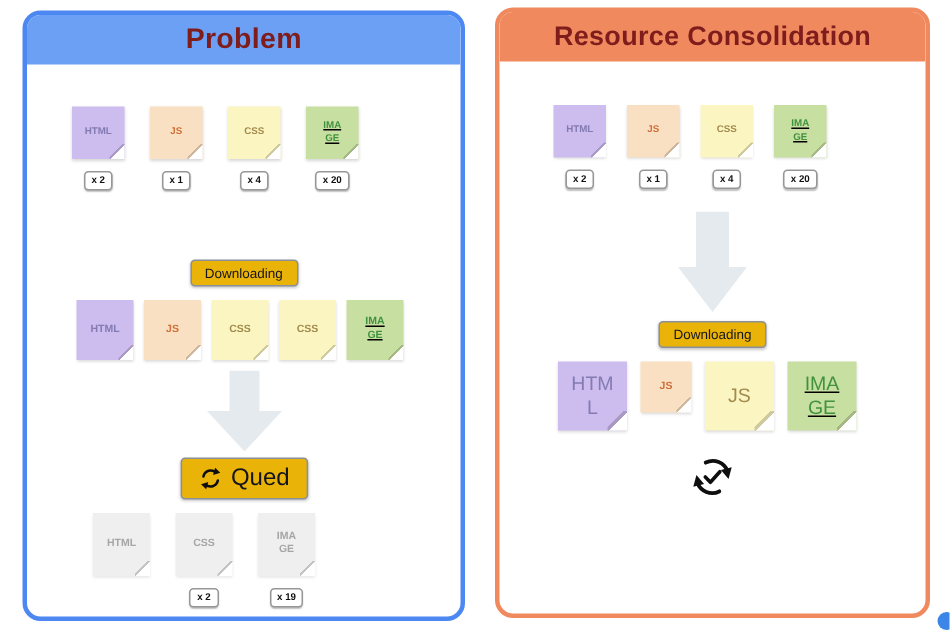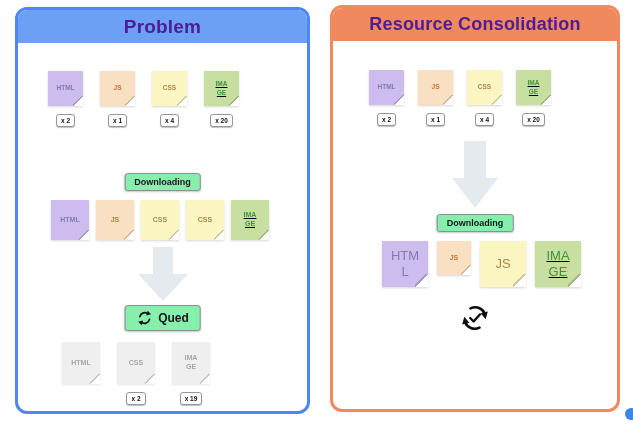--- a/index.html
+++ b/index.html
@@ -4,21 +4,21 @@
 <style>
   html,body{margin:0;padding:0;}
   body{
     width:633px;height:424px;position:relative;overflow:hidden;
     background:#ffffff;font-family:"Liberation Sans",sans-serif;
   }
   .panel{position:absolute;background:#fff;border-radius:12px;overflow:hidden;}
   .p-left{left:15px;top:7px;width:289px;height:401px;border:3px solid var(--panel-blue-border,#4d87f1);}
   .p-right{left:330px;top:5px;width:284px;height:401px;border:3px solid var(--panel-orange,#f0895e);}
   .panel-header{height:33px;display:flex;align-items:center;justify-content:center;
-    color:#4c1d95;font-weight:700;font-size:19px;letter-spacing:.2px;}
+    color:#7f1d1d;font-weight:700;font-size:19px;letter-spacing:.2px;}
   .p-left  .panel-header{background:var(--panel-blue-header,#6ba0f4);}
   .p-right .panel-header{background:var(--panel-orange,#f0895e);font-size:18px;align-items:center;}
 
   .notes-row{position:absolute;display:flex;align-items:flex-start;}
   .note-col{display:flex;flex-direction:column;align-items:center;gap:8px;}
   .note{position:relative;display:flex;align-items:center;justify-content:center;
     text-align:center;box-shadow:0 1px 2px rgba(0,0,0,.16);}
   .note::after{content:"";position:absolute;right:0;bottom:0;width:10px;height:10px;
     background:linear-gradient(315deg,#fff 0 47%,rgba(0,0,0,.18) 47% 58%,transparent 58%);}
   .note.large::after{width:13px;height:13px;}
@@ -36,36 +36,36 @@
   .note.gray  .note-label{color:var(--note-gray-text,#a6a6a6);}
 
   
   .row1 .note{width:35px;height:35px;font-size:6.5px;}
   .p-left .rowA{left:30px;top:61px;gap:17px;}
   .p-left .rowB{left:33px;top:190px;gap:7px;}
   .p-left .rowB .note{width:38px;height:40px;font-size:7px;}
   .p-left .rowC{left:44px;top:332px;gap:17px;}
   .p-left .rowC .note{width:38px;height:42px;font-size:7px;}
   .p-right .rowA{left:36px;top:62px;gap:14px;}
-  .p-right .rowB{left:49px;top:233px;gap:9px;}
+  .p-right .rowB{left:39px;top:233px;gap:9px;}
   .p-right .rowB .note.large{width:46px;height:46px;font-size:13px;}
   .p-right .rowB .note.large .note-label{font-weight:400;}
   .p-right .rowB .note.small{width:34px;height:34px;font-size:7px;}
 
   .count-badge{background:#fff;border:1px solid #979797;border-radius:3px;
     font-size:6.5px;font-weight:700;color:#111;padding:2px 4px;
     box-shadow:0 1px 1px rgba(0,0,0,.25);white-space:nowrap;}
 
   .center-x{left:50%;transform:translateX(-50%);}
-  .label-box{position:absolute;background:#86efac;border:1.5px solid #8a8f98;border-radius:3px;
-    padding:3px 9px;font-weight:700;font-size:9px;color:#15151f;
+  .label-box{position:absolute;background:#eab308;border:1.5px solid #8a8f98;border-radius:3px;
+    padding:3px 9px;font-weight:400;font-size:9px;color:#15151f;
     box-shadow:0 1px 2px rgba(0,0,0,.22);display:flex;align-items:center;gap:6px;white-space:nowrap;}
   .p-left  .dl-label{top:163px;}
   .p-right .dl-label{top:206px;}
-  .qued-label{top:295px;padding:4px 11px;font-size:12px;}
+  .qued-label{top:295px;padding:4px 11px;font-size:16px;}
 
   .big-arrow{position:absolute;}
   .p-left  .big-arrow{top:237px;}
   .p-right .big-arrow{top:133px;}
   .big-arrow polygon{fill:var(--arrow-gray,#e5eaee);}
 
   .sync-icon{position:absolute;top:292px;}
   .icon-stroke{fill:none;stroke:#0e0e0e;stroke-linecap:round;}
   .icon-fill{fill:#0e0e0e;stroke:none;}
 

